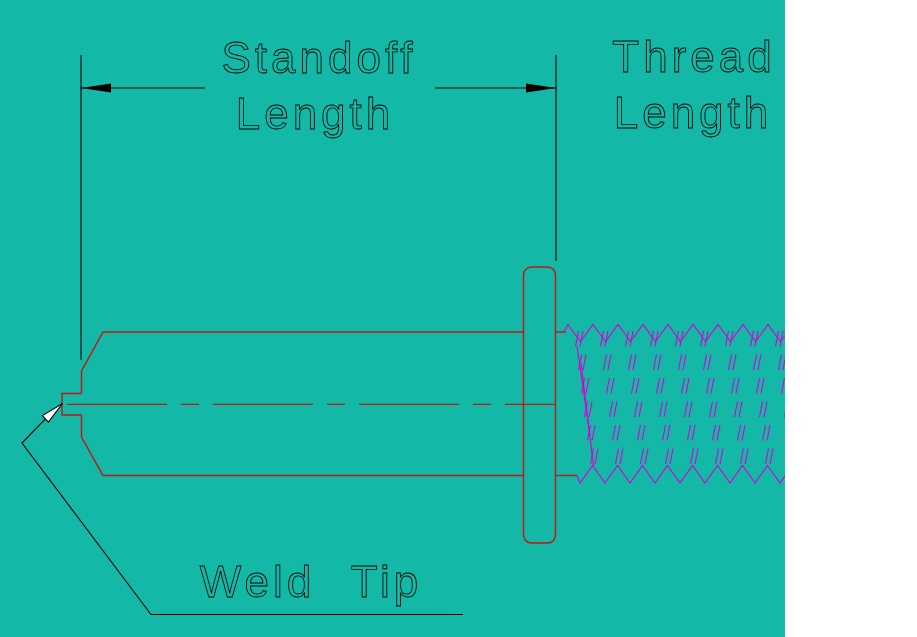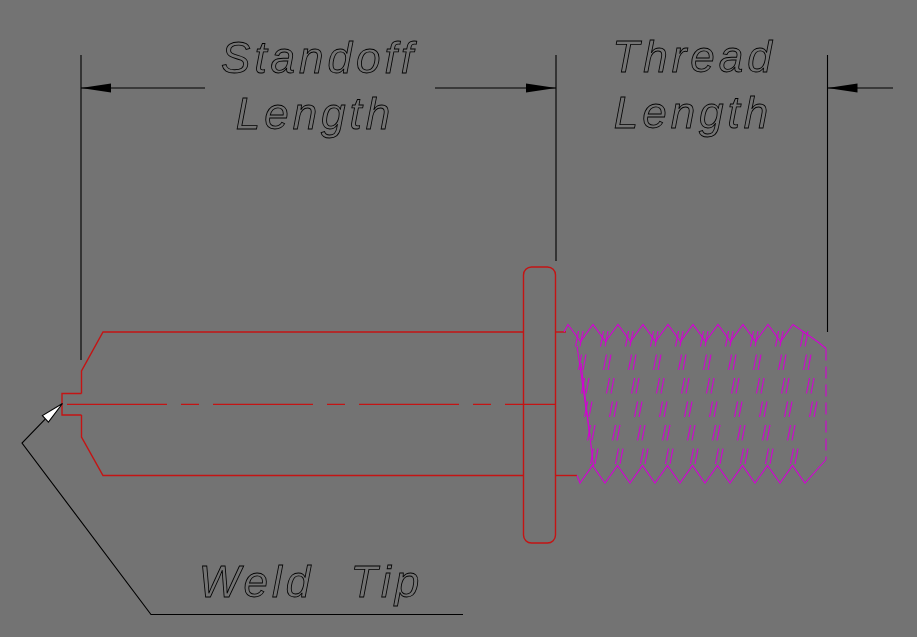--- a/index.html
+++ b/index.html
@@ -3,25 +3,24 @@
 <meta charset="utf-8">
 <style>
   html, body {
     margin: 0;
     padding: 0;
     background: #ffffff;
     font-family: "Liberation Sans", sans-serif;
   }
   .drawing-canvas {
     position: relative;
-    width: 917px;
+    width: 785px;
     height: 637px;
-    background: #737373;
+    background: #14b8a6;
     overflow: hidden;
-    font-style: italic;
   }
   svg text {
     font-family: "Liberation Sans", sans-serif;
     font-size: 44px;
     letter-spacing: 4px;
     fill: none;
     stroke: #000000;
     stroke-width: 0.85;
     text-anchor: middle;
   }

